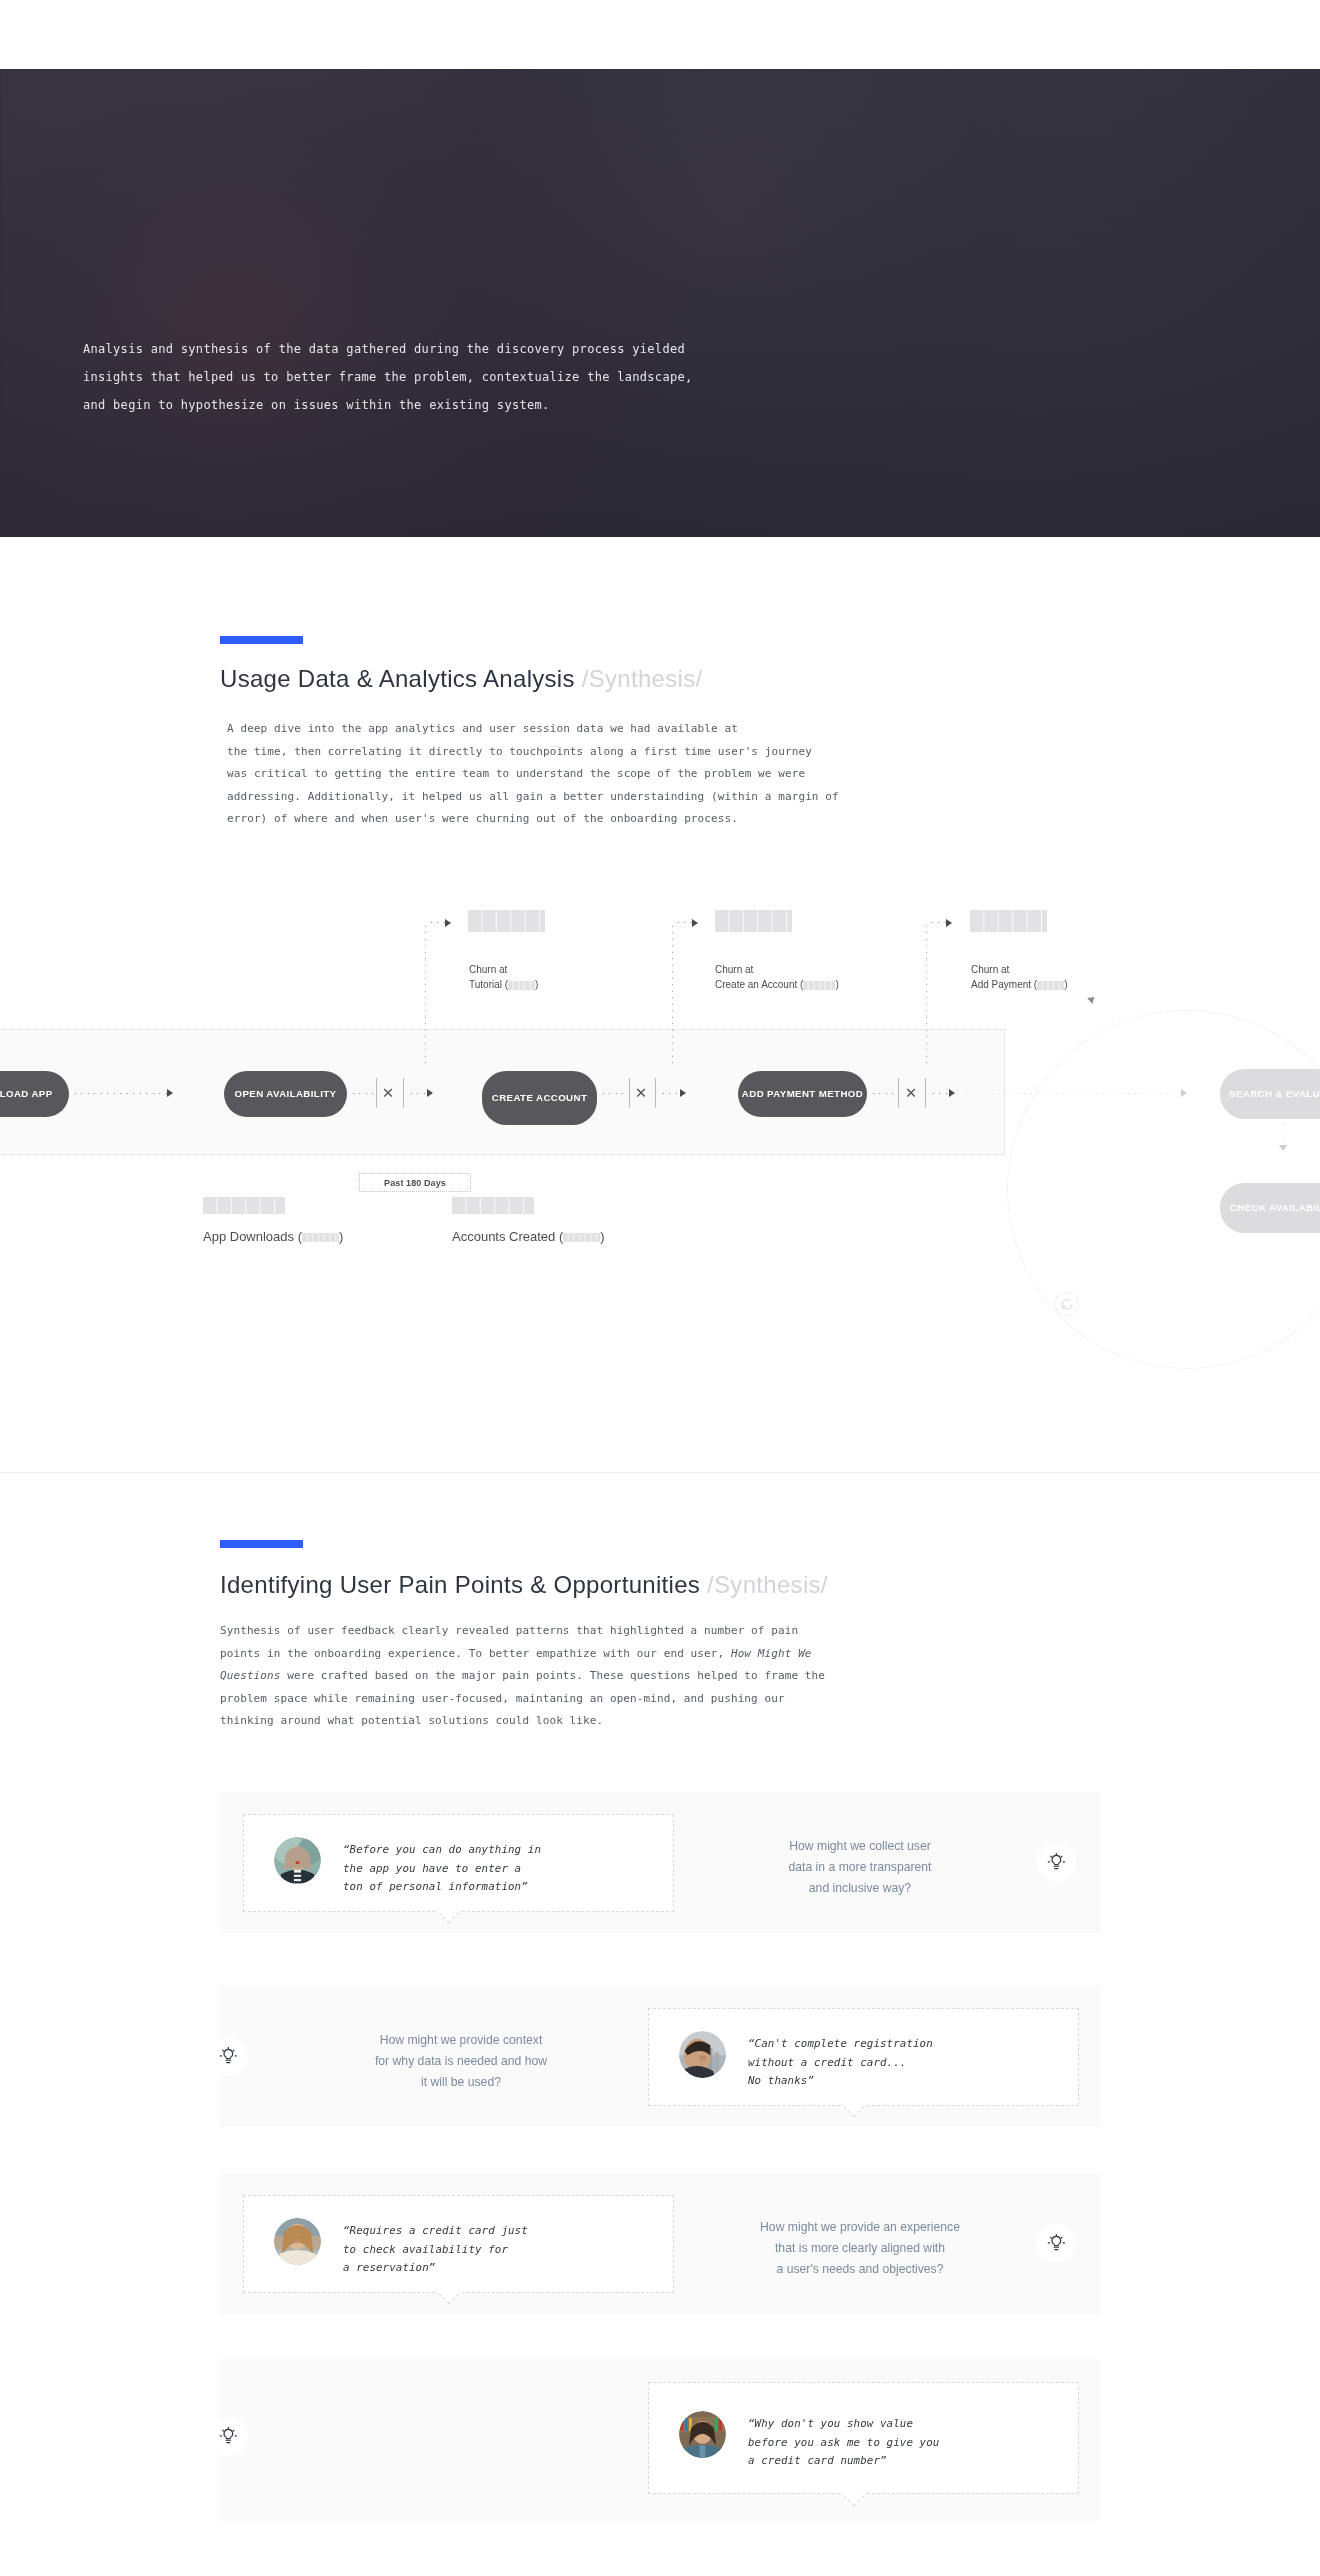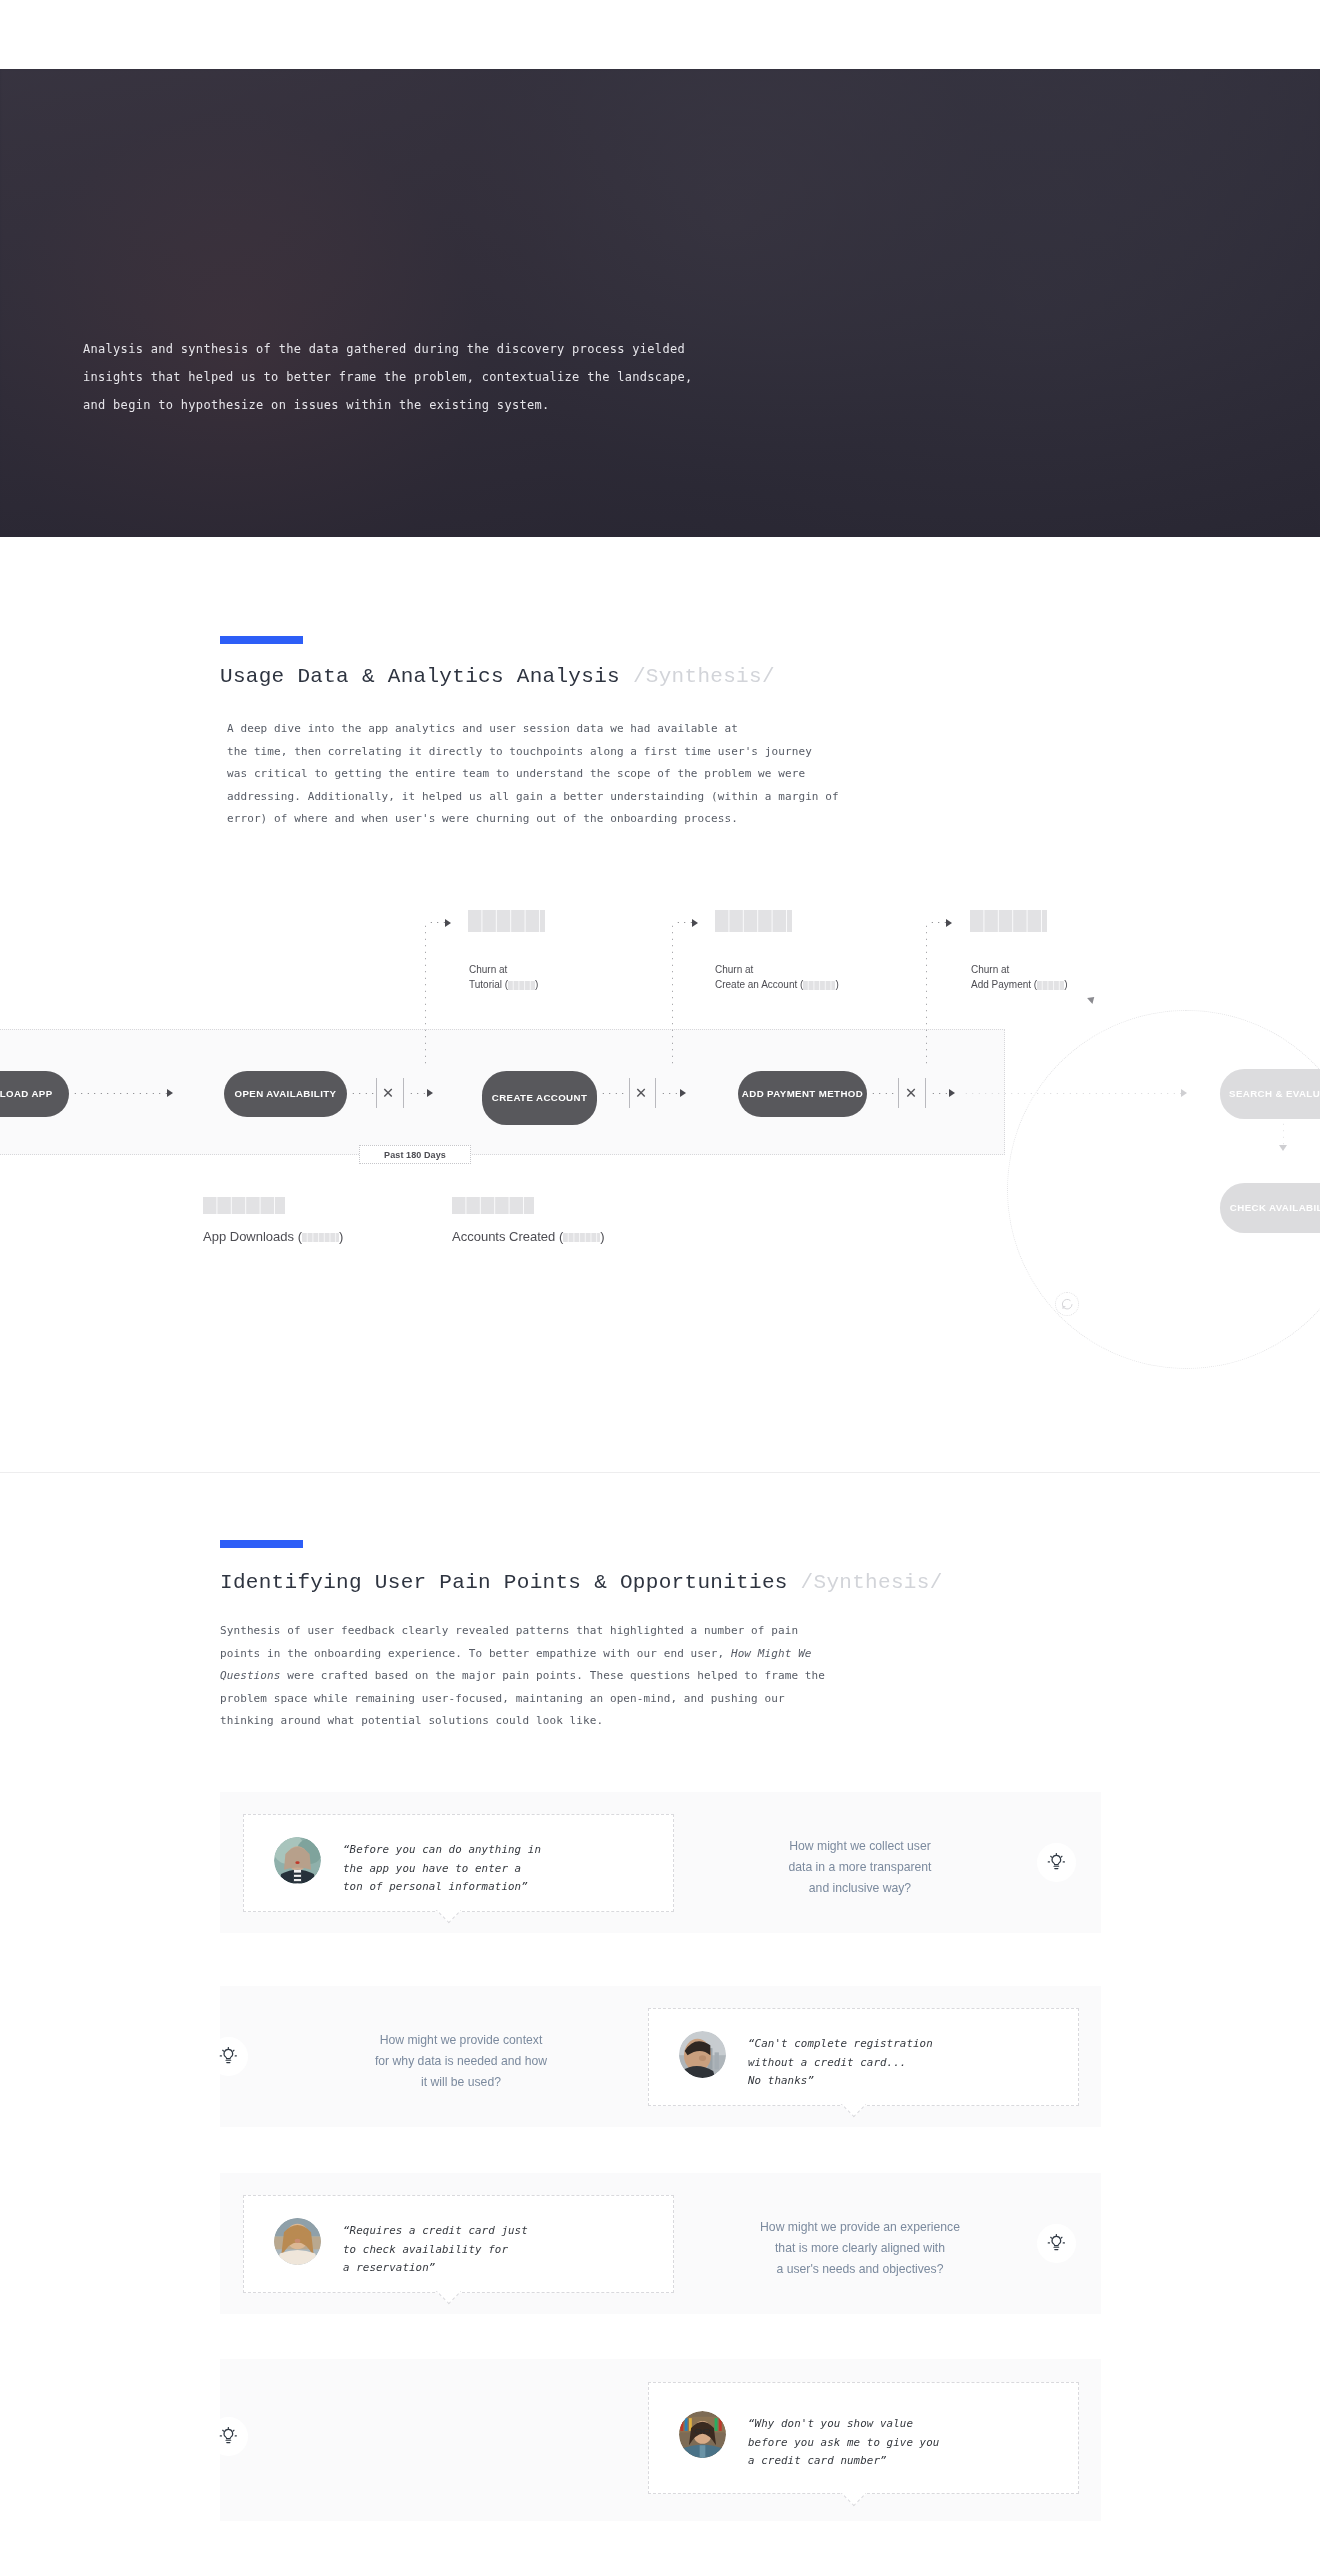--- a/index.html
+++ b/index.html
@@ -35,22 +35,22 @@
     font-family:"DejaVu Sans Mono", monospace;
     font-size:12px; line-height:2.33; letter-spacing:0.3px;
     color:#e6e5ea; font-weight:400; white-space:pre-line;
   }
 
   
   .section { position:absolute; left:0; width:1320px; }
   .accent-bar { position:absolute; width:83px; height:8px; background:#2d5ef7; }
   .sec-head {
     position:absolute;
-    font-family:Liberation Mono, monospace;
-    font-size:21px; letter-spacing:0.3px; color:#2e3440; font-weight:400; white-space:nowrap;
+    font-family:Liberation Sans, sans-serif;
+    font-size:24px; letter-spacing:0.3px; color:#2e3440; font-weight:400; white-space:nowrap;
   }
   .sec-head .tag { color:#d2d4d9; }
   .sec-body {
     position:absolute; width:879px;
     font-family:"DejaVu Sans Mono", monospace;
     font-size:11px; line-height:2.05; letter-spacing:0.1px; color:#575c66; white-space:pre-line;
   }
   .sec-body i { font-style:italic; }
 
   
@@ -83,21 +83,21 @@
   }
   .redact { display:inline-block; background:#e2e2e4; border-radius:0.7px; vertical-align:middle;
             background-image:linear-gradient(90deg, transparent 0 5px, #f7f7f8 5px 5.7px);
             background-size:5.7px 100%; }
   .redact-block { position:absolute; background:#e2e2e4;
             background-image:linear-gradient(90deg, transparent 0 13px, #fbfbfc 13px 14.4px);
             background-size:14.4px 100%; }
   .past-chip {
     position:absolute; border:0.7px dotted #c6c6ca; background:#fff;
     display:flex; align-items:center; justify-content:center;
-    font-family:"Liberation Sans", sans-serif; font-size:9px; font-weight:700; color:#4c4c52; letter-spacing:0.1px;
+    font-family:"Liberation Sans", sans-serif; font-size:9px; font-weight:700; color:#4c4c52; letter-spacing:0.1px;margin-top:28px;
   }
   .metric {
     position:absolute; font-family:Liberation Sans, sans-serif; font-size:13px; color:#4c4c52; white-space:nowrap;
   }
   .loop-circle { position:absolute; border-radius:50%; border:1.4px dotted #e3e3e5; }
   .loop-badge { position:absolute; width:24.4px; height:24.4px; border-radius:50%; border:1.4px dotted #e3e3e5;
                 background:#fff; display:flex; align-items:center; justify-content:center; }
 
   
   .divider { position:absolute; left:0; width:1320px; height:0.7px; background:#ededee; }

